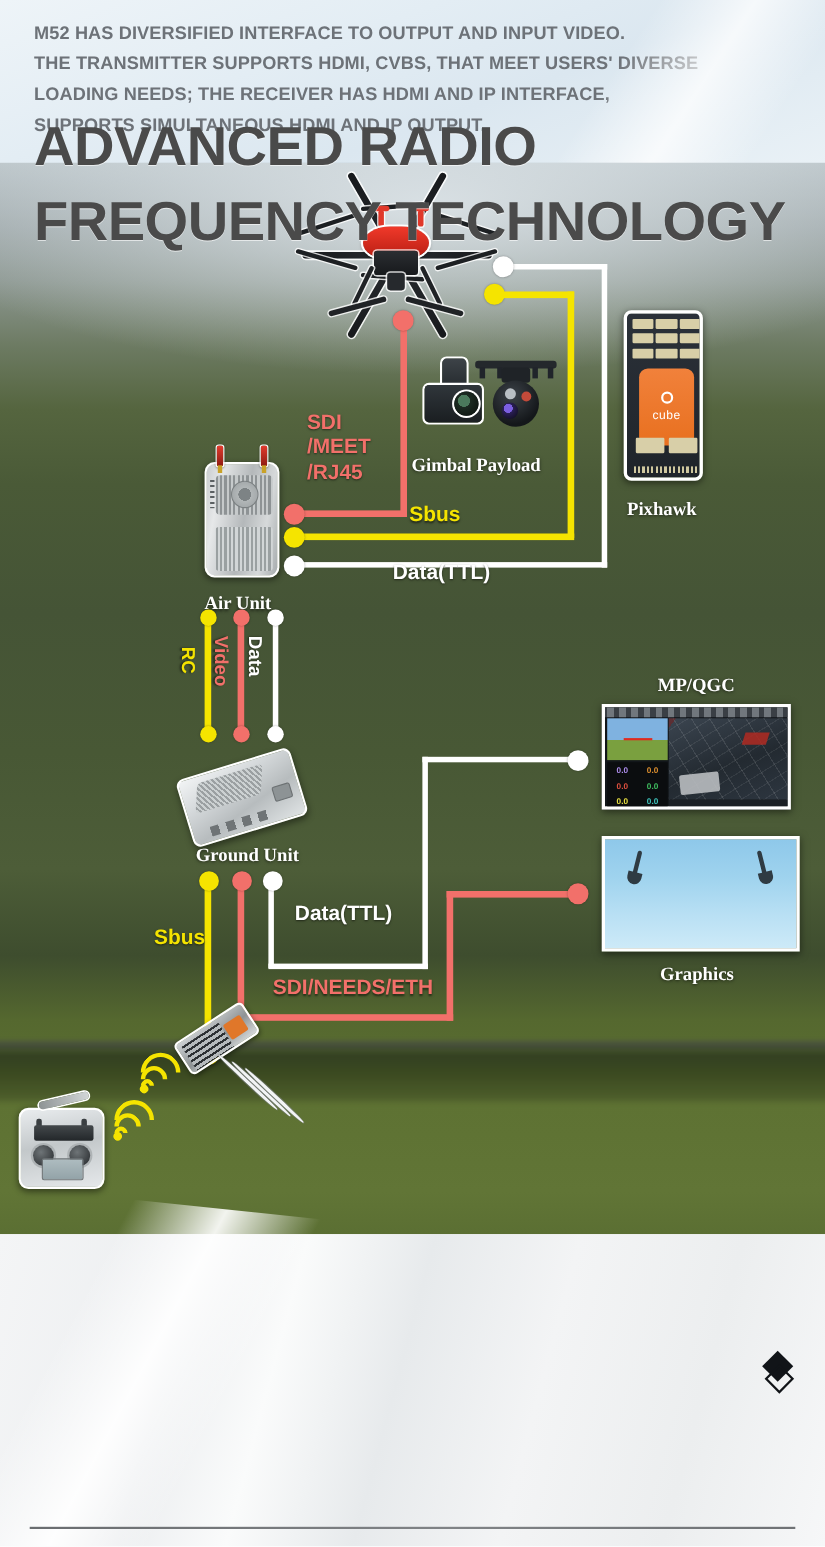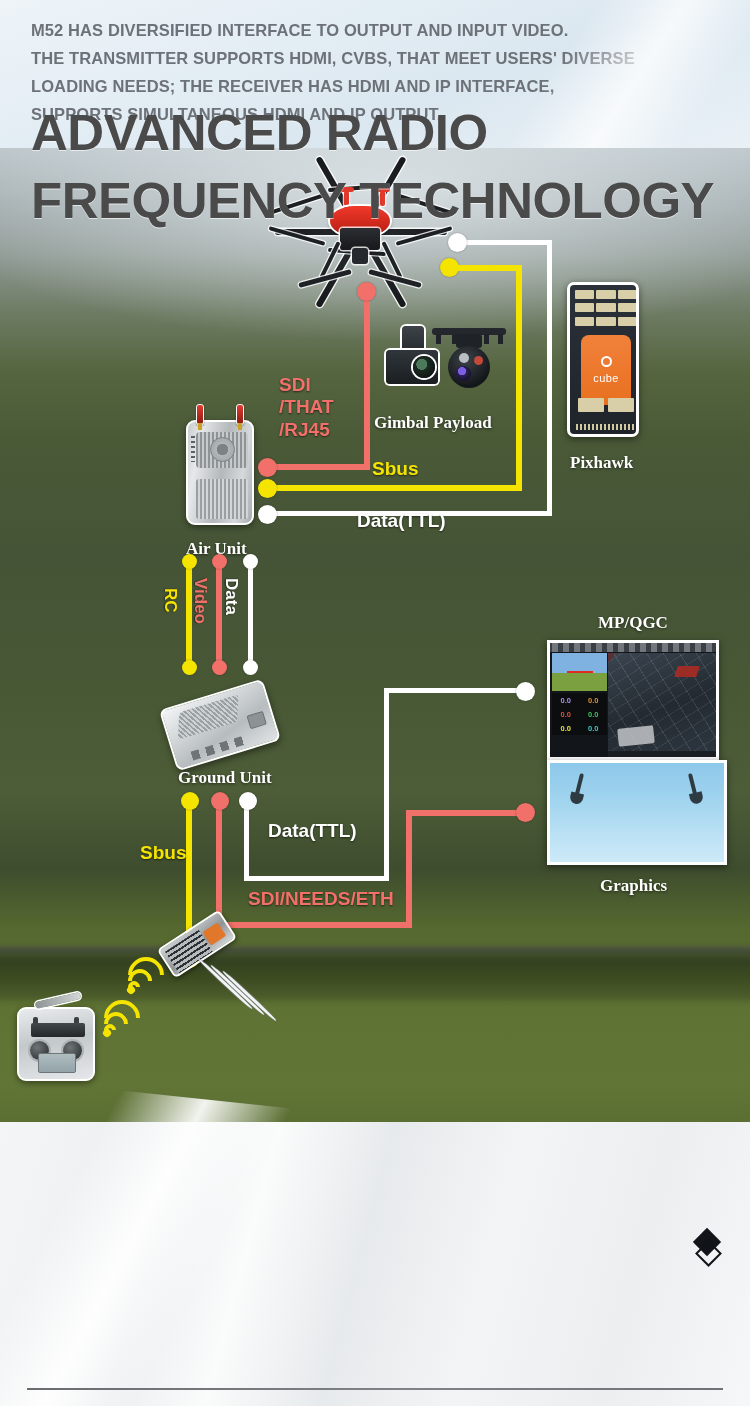--- a/index.html
+++ b/index.html
@@ -152,21 +152,21 @@
   .pixhawk .cube .glyph { width:11px; height:11px; border-radius:50%; border:2px solid #fff; margin-bottom:5px;}
   .pixhawk .cube .txt { color:#fff; font-size:11px; letter-spacing:.4px; }
   .pixhawk .ports-bot { position:absolute; left:8px; bottom:22px; width:56px; height:14px;
     display:flex; gap:4px; }
   .pixhawk .ports-bot i { flex:1; background:#d8cfa8; border-radius:1px; }
   .pixhawk .pins { position:absolute; left:6px; bottom:4px; width:60px; height:6px;
     background: repeating-linear-gradient(90deg,#cfc79f 0 2px, transparent 2px 4px); }
 
   
   .mpqgc {
-    position:absolute; width:172px; height:120px; border:3px solid #fff;
+    position:absolute; width:172px; height:96px; border:3px solid #fff;
     box-shadow:0 2px 7px rgba(0,0,0,.5); background:#12161a; overflow:hidden;
   }
   .mpqgc .toolbar { position:absolute; left:0; top:0; width:100%; height:9px; background:#3a3f45;
     background-image: repeating-linear-gradient(90deg,#71777d 2px,#71777d 8px, transparent 8px, transparent 13px);
     background-size:auto; background-repeat:repeat-x; }
   .mpqgc .hud { position:absolute; left:2px; top:10px; width:55px; height:38px;
     background: linear-gradient(180deg,#7fb2e0 0 52%, #7aa03f 52% 100%); }
   .mpqgc .hud::after{content:"";position:absolute;left:50%;top:48%;width:26px;height:2px;background:#e02b20;transform:translateX(-50%);}
   .mpqgc .gauges { position:absolute; left:2px; top:50px; width:55px; height:42px; background:#0b0d0f;
      display:grid; grid-template-columns:1fr 1fr; grid-template-rows:repeat(3,1fr); }
@@ -389,21 +389,21 @@
     <div class="ant" style="left:196px; top:256px;"></div>
     <div class="ant" style="left:236px; top:256px;"></div>
     <div class="cap" style="left:186px; top:391px;">Air Unit</div>
 
     <div class="line" style="left:262px; top:316px; width:108px; height:6px; background:#f2706a;"></div>
     <div class="line" style="left:364px; top:138px; width:6px; height:182px; background:#f2706a;"></div>
     <div class="dot" style="left:258px; top:310px; width:19px; height:19px; background:#f2706a;"></div>
     <div class="dot" style="left:357px; top:134px; width:19px; height:19px; background:#f2706a;"></div>
     <div class="lbl red" style="left:279px; top:226px; font-size:19px;">
       <div>SDI</div>
-      <div>/THAT</div>
+      <div>/MEET</div>
       <div>/RJ45</div>
     </div>
 
     <div class="line" style="left:262px; top:337px; width:260px; height:6px; background:#f5e400;"></div>
     <div class="line" style="left:516px; top:117px; width:6px; height:224px; background:#f5e400;"></div>
     <div class="dot" style="left:258px; top:331px; width:19px; height:19px; background:#f5e400;"></div>
     <div class="dot" style="left:440px; top:110px; width:19px; height:19px; background:#f5e400;"></div>
     <div class="line" style="left:452px; top:117px; width:70px; height:6px; background:#f5e400;"></div>
     <div class="lbl yellow" style="left:372px; top:310px; font-size:19px;">Sbus</div>
 

